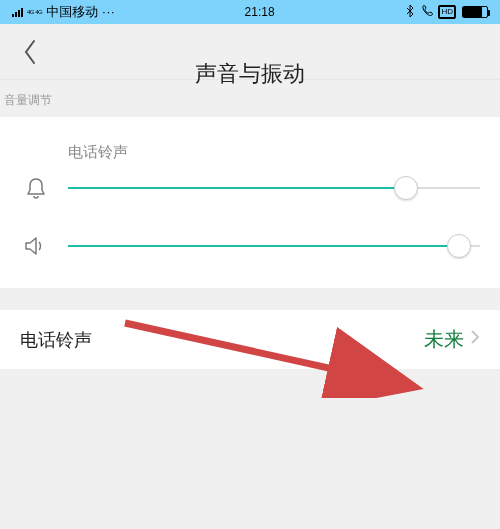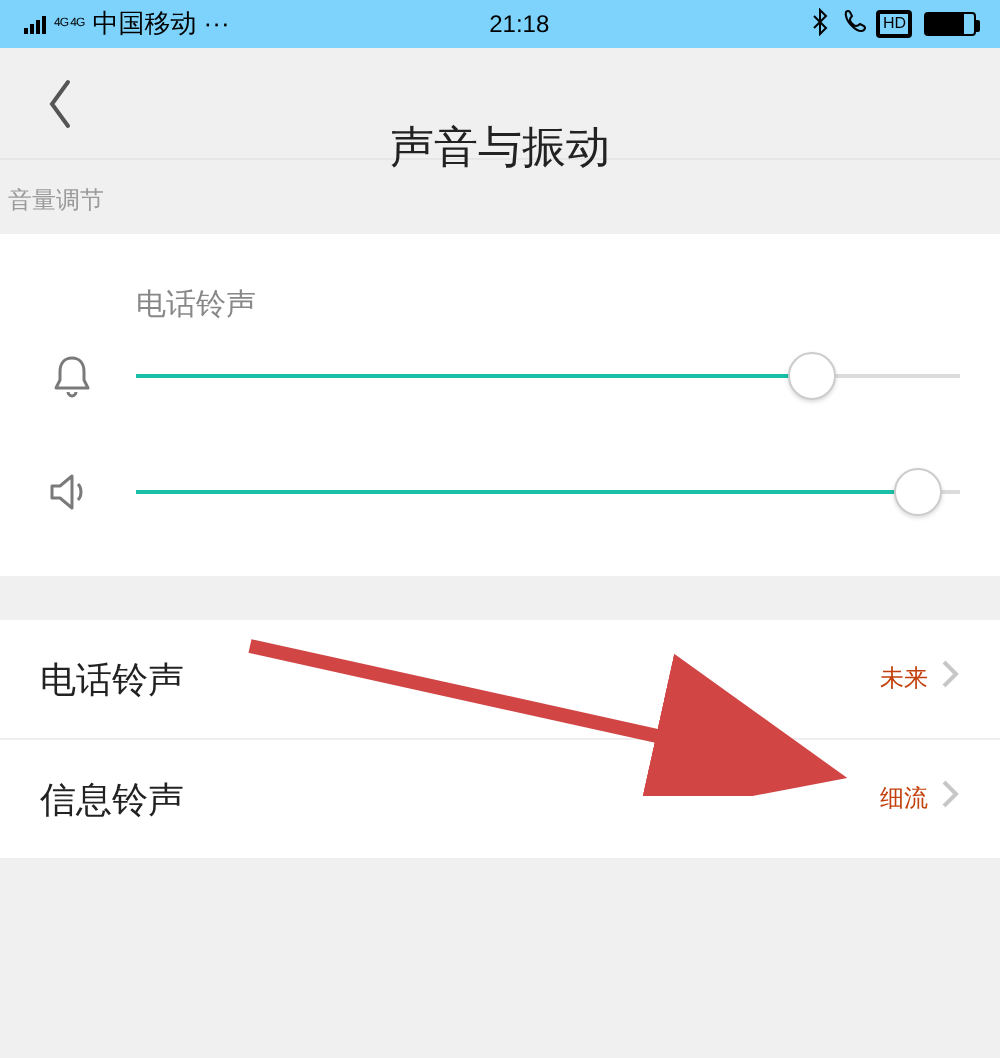--- a/index.html
+++ b/index.html
@@ -94,21 +94,21 @@
   .list { background: #fff; }
   .list-row {
     height: 60px;
     display: flex; align-items: center;
     padding: 12px 20px;
     border-bottom: 1px solid #eee;
     font-size: 18px;
     color: #222;
   }
   .list-row .label { flex: 1; }
-  .list-row .value { color: #c2410c; font-size: 12px; margin-right: 6px; }
+  .list-row .value { color: #15803d; font-size: 20px; margin-right: 6px; }
   .list-row .chev { color: #c7c7c7; font-size: 18px; }
 
   
   .arrow {
     position: absolute;
     left: 120px;
     top: 318px;
     pointer-events: none;
   }
 </style>
@@ -200,29 +200,20 @@
   <div class="list-row">
     <span class="label">电话铃声</span>
     <span class="value">未来</span>
     <span class="chev">
       <svg width="10" height="16" viewBox="0 0 10 16" stroke="#c7c7c7" stroke-width="2" fill="none">
           <path d="M2 2 L8 8 L2 14"></path>
         </svg>
     </span>
   </div>
 
-  <div class="list-row">
-    <span class="label">信息铃声</span>
-    <span class="value">细流</span>
-    <span class="chev">
-      <svg width="10" height="16" viewBox="0 0 10 16" stroke="#c7c7c7" stroke-width="2" fill="none">
-          <path d="M2 2 L8 8 L2 14"></path>
-        </svg>
-    </span>
-  </div>
 
 
 </div>
 
 <svg class="arrow" width="310" height="80">
   <defs>
     <marker id="ah" markerWidth="14" markerHeight="12" refX="12" refY="6" orient="auto">
       <polygon points="0,0 14,6 0,12" fill="#d14545"></polygon>
     </marker>
   </defs>

